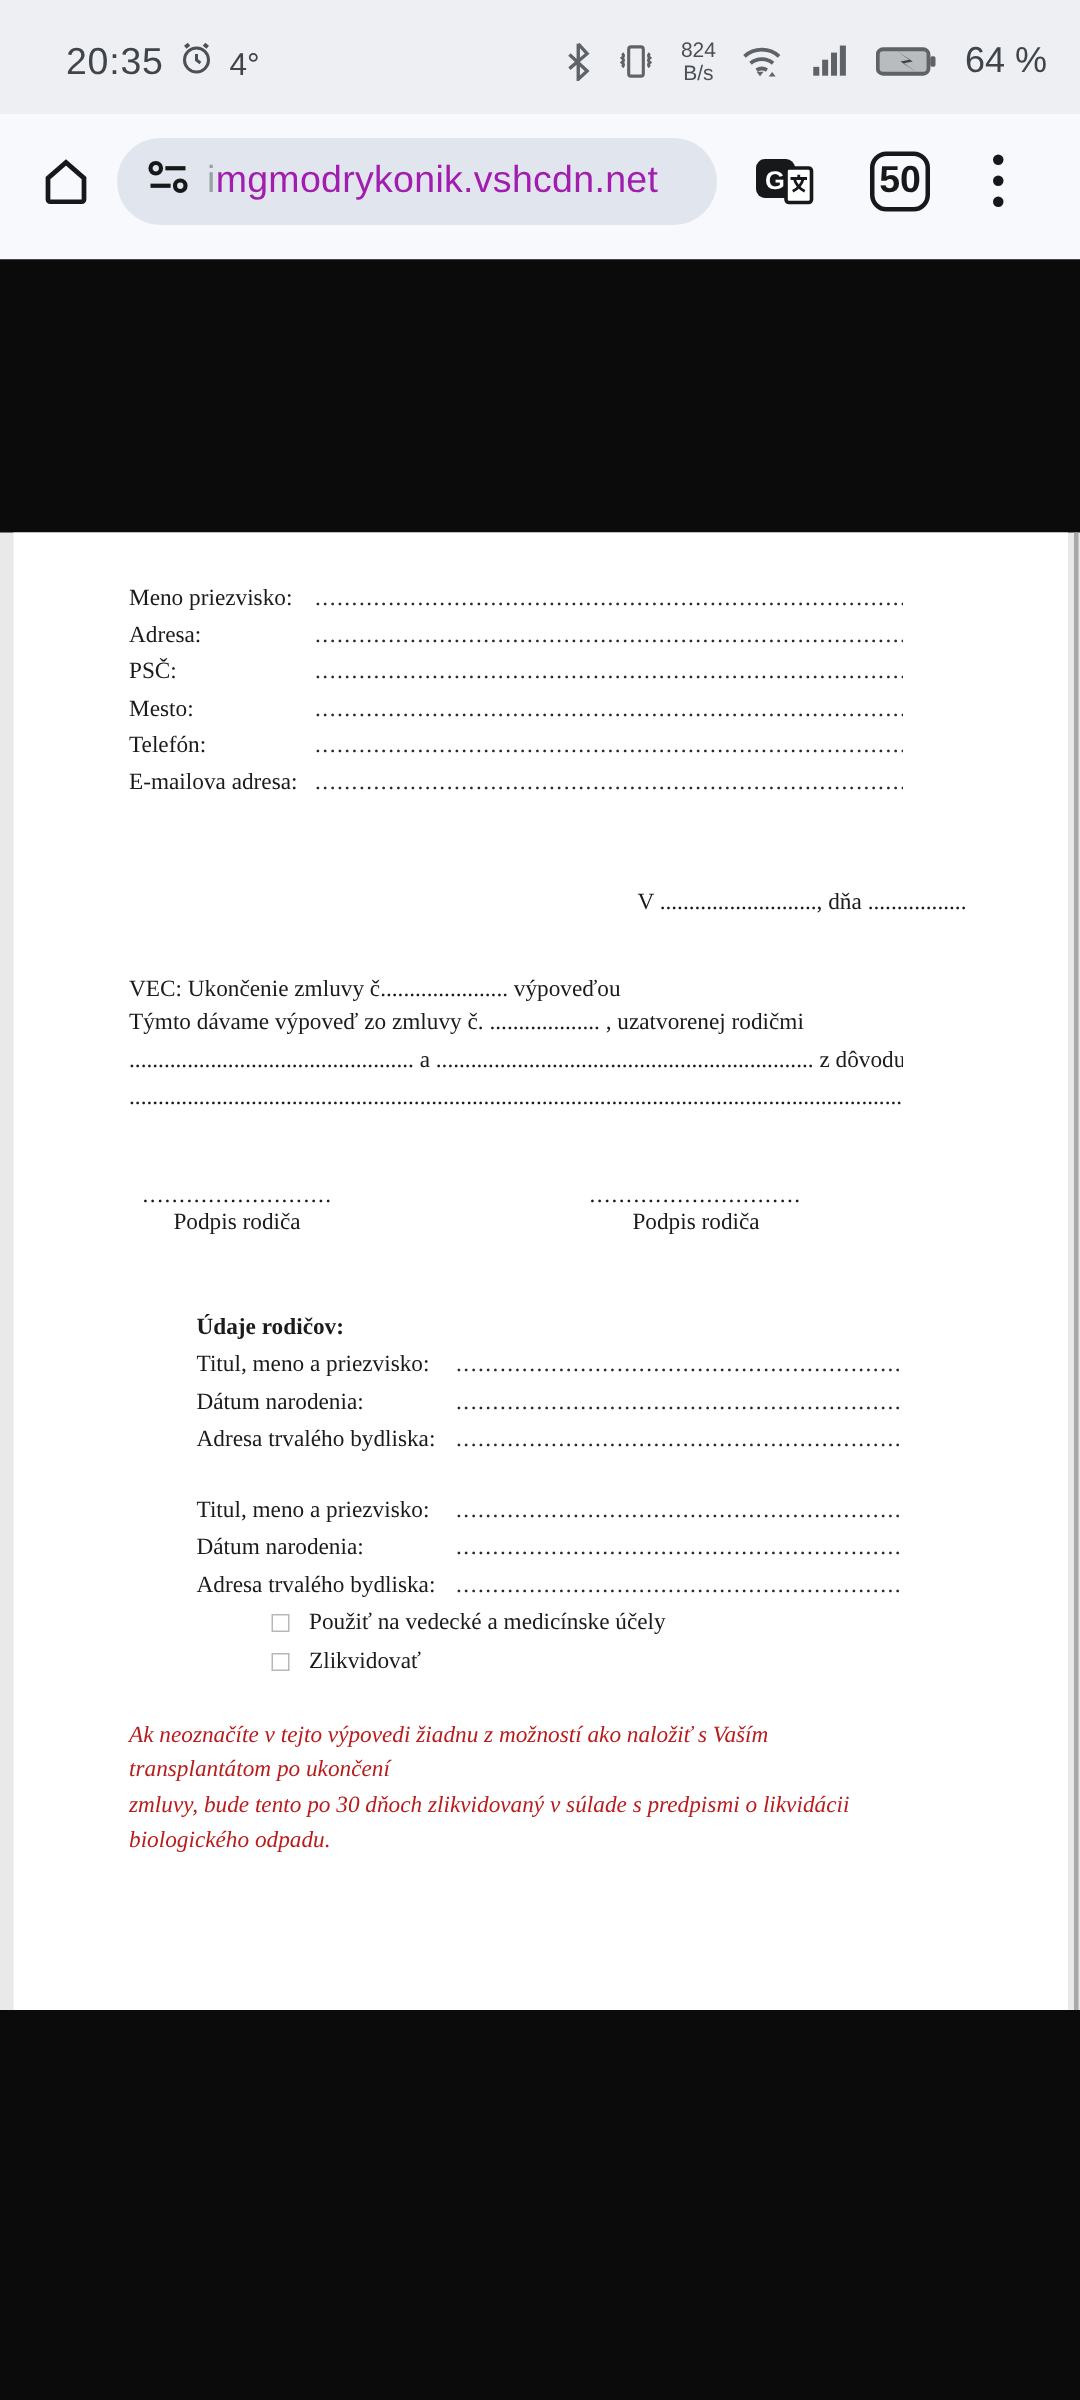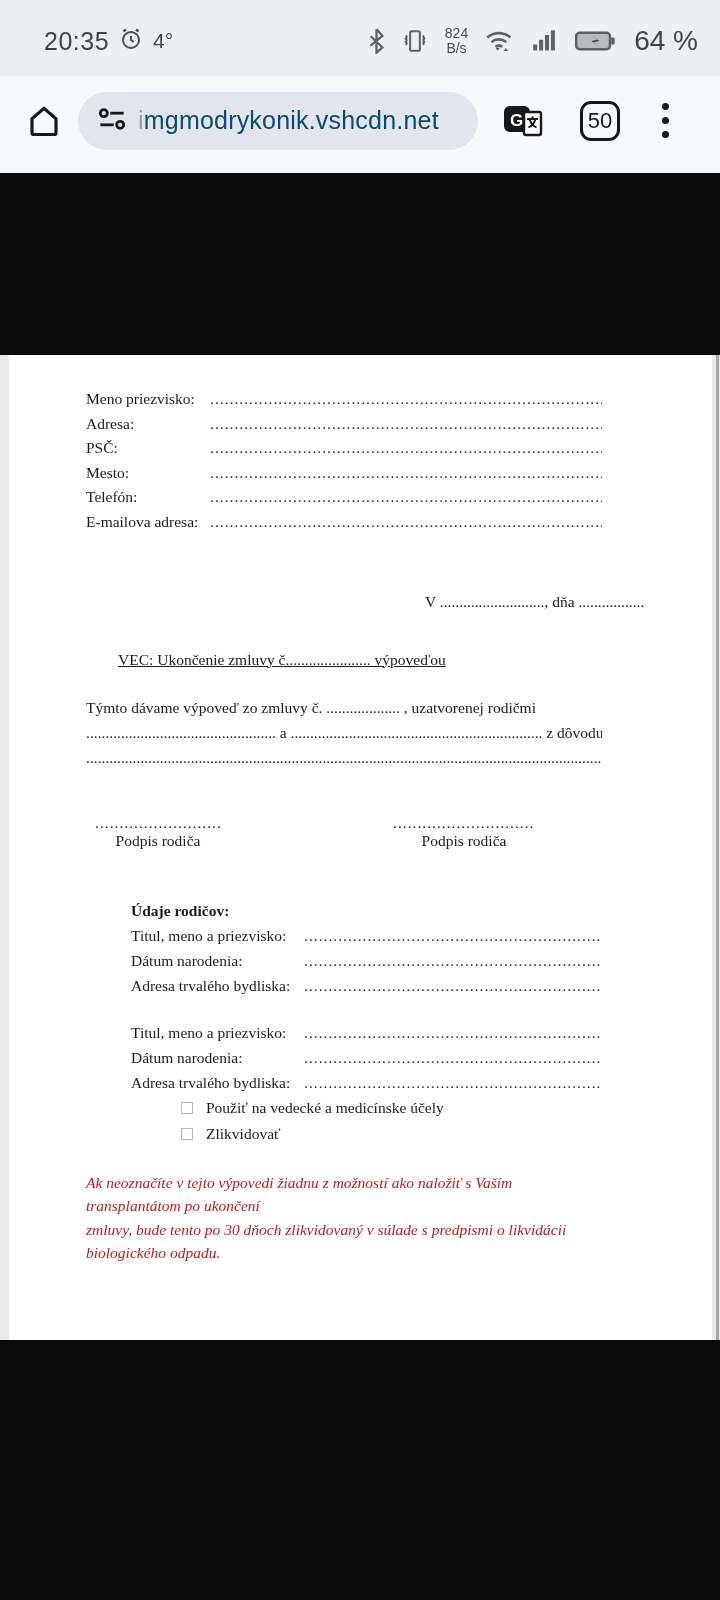--- a/index.html
+++ b/index.html
@@ -9,51 +9,51 @@
     font-family:"Liberation Sans", sans-serif;
   }
 
   
   .status-bar {
     position:absolute; left:0; top:0; width:720px; height:76px;
     background:#edeff3; display:flex; align-items:center;
     justify-content:space-between; padding:6px 22px 0 44px;
     color:#40454b;
   }
-  .sb-left { display:flex; align-items:center; gap:10px; }
+  .sb-left { display:flex; align-items:flex-end; gap:10px; }
   .sb-time { font-size:25px; letter-spacing:.5px; }
   .sb-temp { font-size:21px; }
   .sb-right { display:flex; align-items:center; gap:17px; }
   .sb-right svg { display:block; }
   .throughput { font-size:14px; line-height:15px; text-align:center; color:#4b5056; }
-  .sb-batt-pct { font-size:28px; }
+  .sb-batt-pct { font-size:24px; }
 
   
   .toolbar {
     position:absolute; left:0; top:76px; width:720px; height:97px;
     background:#f7f9fc; display:flex; align-items:center; padding:0 18px 8px 26px;
   }
   .url-pill {
     display:flex; align-items:center; gap:12px;
     width:400px; height:58px; margin-left:16px;
     background:#e1e6ee; border-radius:29px; padding:0 18px 0 20px;
   }
   .url-text {
-    font-size:25px; color:#0c4a6e; white-space:nowrap; overflow:hidden;
+    font-size:25px; color:#a21caf; white-space:nowrap; overflow:hidden;
     letter-spacing:.2px;
   }
   .url-text::first-letter { color:#9aa0a6; }
   .tb-btn { display:flex; align-items:center; justify-content:center; }
   .translate-btn { margin-left:22px; }
   .tab-switcher {
     margin-left:34px; width:40px; height:40px;
     border:3.6px solid #17181a; border-radius:11px;
     display:flex; align-items:center; justify-content:center;
   }
-  .tab-count { font-size:22px; font-weight:normal; color:#17181a; }
+  .tab-count { font-size:25px; font-weight:bold; color:#17181a; }
   .kebab { margin-left:36px; display:flex; flex-direction:column; gap:7px; padding:6px; }
   .kebab i { width:7px; height:7px; border-radius:50%; background:#17181a; }
 
   
   .doc-underlay {
     position:absolute; left:0; top:173px; width:720px; height:1167px;
     background:#0b0b0c;
   }
   .doc-gutter {
     position:absolute; left:0; top:355px; width:720px; height:985px;
@@ -66,23 +66,23 @@
   .doc {
     position:absolute; left:9px; top:355px; width:703px; height:985px;
     background:#ffffff; color:#1b1b1b;
     font-family:"Liberation Serif", serif; font-size:15.5px;
     padding:32px 110px 0 77px; overflow:hidden;
   }
   .frow { display:flex; line-height:24.6px; white-space:nowrap;justify-content:flex-end; }
   .frow .flabel { width:124px; flex:none; }
   .dots { flex:1; overflow:hidden; letter-spacing:1px; color:#2a2a2a; }
   .place-date { margin-top:58px; margin-left:339px; white-space:nowrap; }
-  .subject { margin-top:40px; text-decoration:underline; white-space:nowrap;margin-left:32px; }
+  .subject { margin-top:40px; white-space:nowrap; }
   .bodyline { margin-top:0; line-height:25px; white-space:nowrap; overflow:hidden; }
-  .bodyline.first { margin-top:26px; }
+  .bodyline.first { }
   .sig-row { display:flex; margin-top:46px; }
   .sig-col { display:flex; flex-direction:column; align-items:center; }
   .sig-col.left  { margin-left:9px;  width:126px; }
   .sig-col.right { margin-left:172px; width:142px; }
   .sig-dots { width:100%; overflow:hidden; white-space:nowrap; letter-spacing:1px; line-height:14px; }
   .sig-label { line-height:22px; }
   .parents { margin-left:45px; }
   .parents-heading { margin-top:46px; font-weight:bold; line-height:25px; }
   .pblock { margin-top:0; }
   .pblock.second { margin-top:22px; }

